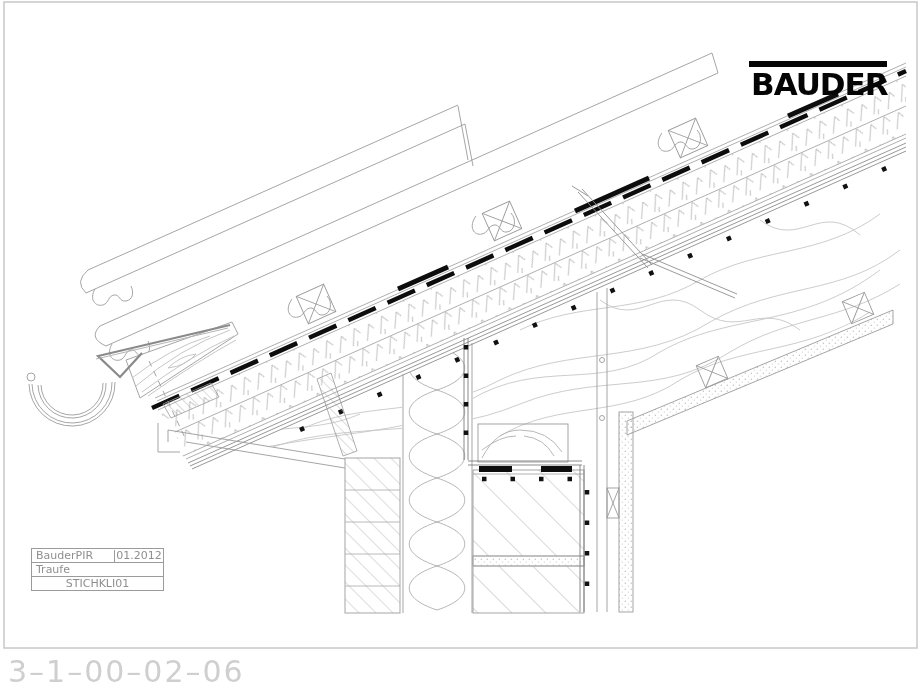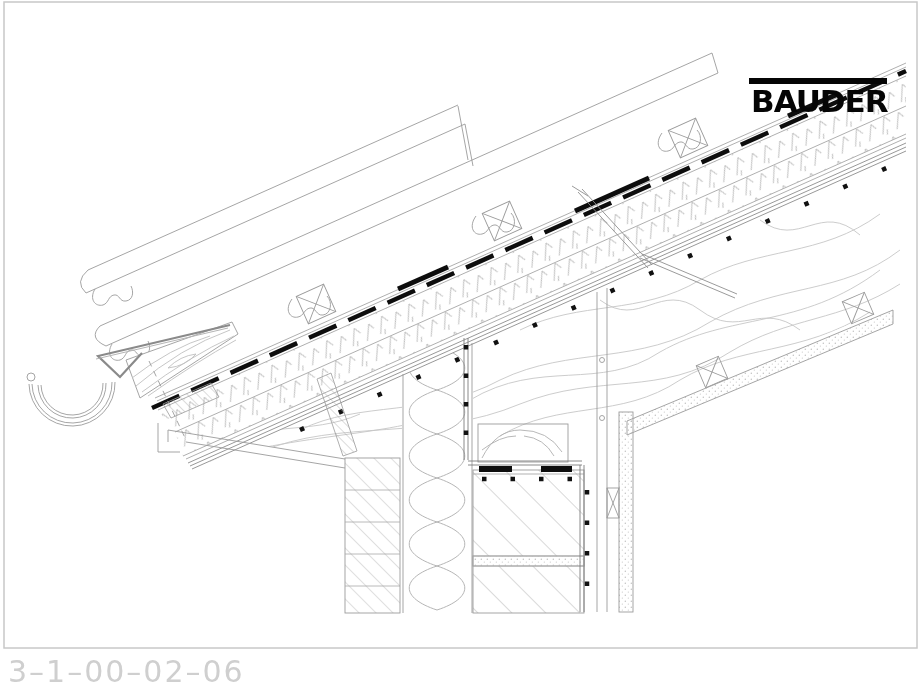--- a/index.html
+++ b/index.html
@@ -1,20 +1,20 @@
 <!DOCTYPE html>
 <html><head>
 <meta charset="utf-8">
 <style>
   html,body{margin:0;padding:0;background:#fff;}
   .sheet{position:relative;width:920px;height:690px;background:#fff;overflow:hidden;
          font-family:"DejaVu Sans","Liberation Sans",sans-serif;}
   .sheet svg{position:absolute;left:0;top:0;}
   
-  .logo{position:absolute;left:749px;top:78px;width:138px;}
+  .logo{position:absolute;left:749px;top:61px;width:138px;}
   .logo-bar-top{height:6px;background:#050505;}
   .logo-row{display:flex;align-items:stretch;}
   .logo-bar-left{width:7px;background:#050505;}
   .logo-text{font-weight:800;font-size:31px;line-height:34px;letter-spacing:-1px;
              color:#050505;padding-left:2px;white-space:nowrap;}
   
   .tblock{position:absolute;left:31px;top:548px;width:131px;border:1px solid #9b9b9b;
           color:#8f8f8f;font-size:11px;line-height:12px;background:#fff;}
   .tb-row{display:flex;border-bottom:1px solid #9b9b9b;height:13px;align-items:center;}
   .tb-row:last-child{border-bottom:none;}
@@ -269,16 +269,28 @@
 </svg>
 
 <div class="logo">
   <div class="logo-bar-top"></div>
   <div class="logo-row">
     <div class="logo-bar-left"></div>
     <div class="logo-text">BAUDER</div>
   </div>
 </div>
 
+<div class="tblock">
+  <div class="tb-row">
+    <div class="tb-cell grow">BauderPIR</div>
+    <div class="tb-cell date">01.2012</div>
+  </div>
+  <div class="tb-row">
+    <div class="tb-cell grow">Traufe</div>
+  </div>
+  <div class="tb-row">
+    <div class="tb-cell center">STICHKLI01</div>
+  </div>
+</div>
 
 <div class="dwgnum">3–1–00–02–06</div>
 
 </div>
 
 </body></html>

